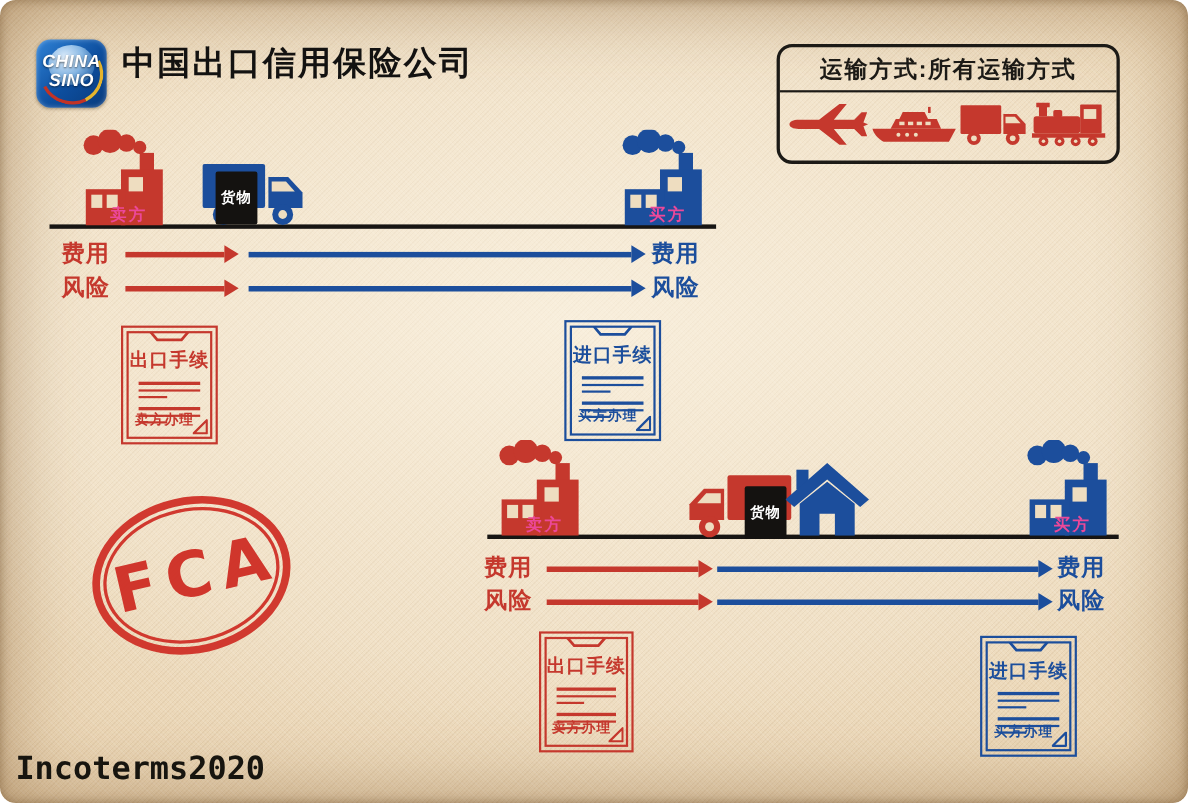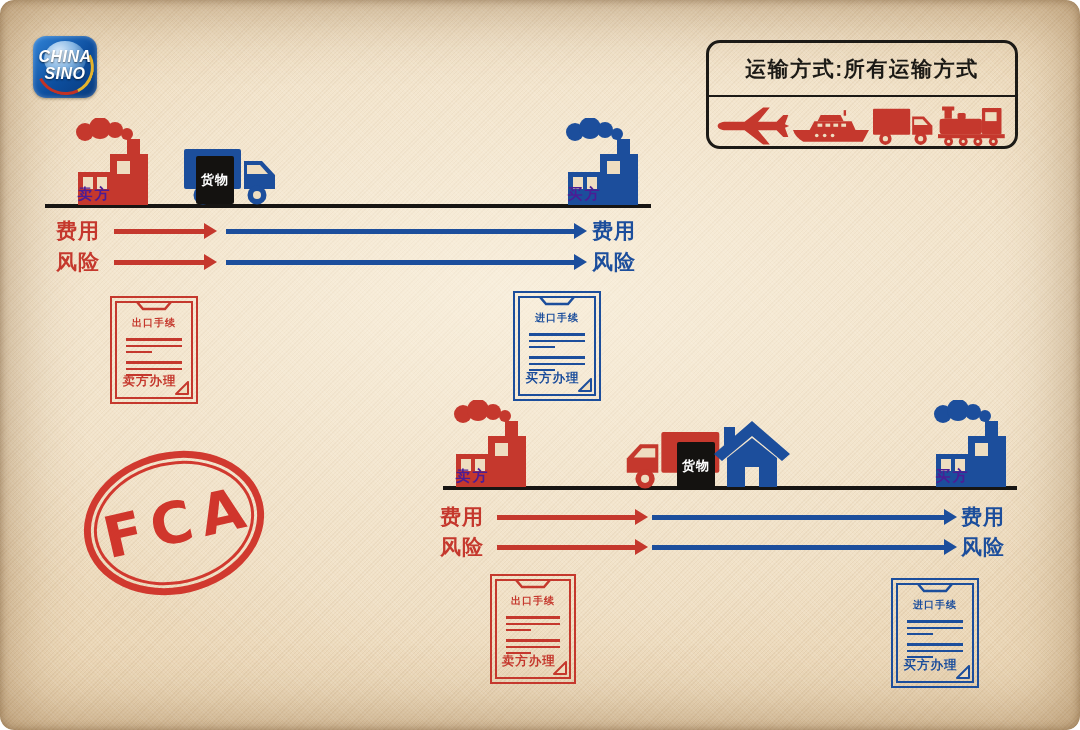--- a/index.html
+++ b/index.html
@@ -28,52 +28,52 @@
   .logo-line{position:absolute;left:0;width:100%;text-align:center;color:#fff;font-weight:bold;
     font-style:italic;font-size:16px;line-height:16px;letter-spacing:.5px;
     text-shadow:0 1px 2px rgba(0,0,0,.6);}
   .logo-line.l1{top:13px;} .logo-line.l2{top:30px;}
   .company{left:111px;top:41px;}
   .company-cn{font-size:30px;font-weight:bold;color:#131211;letter-spacing:2px;line-height:34px;}
   .company-en{font-size:11px;font-weight:bold;color:#1d1b18;letter-spacing:.3px;margin-top:4px;}
 
   
   .tbox{left:706px;top:40px;width:306px;height:103px;border:3px solid var(--ink);border-radius:14px;}
-  .tbox-title{height:52px;display:flex;align-items:center;justify-content:center;
+  .tbox-title{height:39px;display:flex;align-items:center;justify-content:center;
     font-size:21px;font-weight:bold;color:var(--ink);letter-spacing:1.5px;}
   .tbox-icons{border-top:2.5px solid var(--ink);height:58px;display:flex;align-items:center;
     justify-content:space-evenly;padding:0 4px;color:var(--red);}
   .tbox-icons svg{display:block;}
 
   
   .ground{height:4px;background:#171513;}
   .factory{color:var(--red);}
   .factory.blue{color:var(--blue);}
-  .factory-label{position:absolute;left:8%;bottom:5px;width:84%;text-align:left;
-    color:#4c1d95;font-size:15px;font-weight:bold;letter-spacing:2px;font-family:Liberation Mono, monospace;}
+  .factory-label{position:absolute;left:8%;bottom:5px;width:84%;text-align:center;
+    color:#ec4899;font-size:15px;font-weight:bold;letter-spacing:2px;font-family:Liberation Mono, monospace;}
   .truck{color:var(--blue);}
   .truck.red{color:var(--red);}
   .truck svg{display:block;}
   .mirror svg{transform:scaleX(-1);}
   .goods-tag{position:absolute;background:#141210;color:#fff;font-size:13px;font-weight:bold;
     letter-spacing:1px;padding:15px 5px;border-radius:2px;}
   .house{color:var(--blue);}
   .flow-label{font-size:21px;font-weight:bold;letter-spacing:1px;line-height:24px;}
   .flow-label.red{color:var(--red);} .flow-label.blue{color:var(--blue);}
   .arrow{height:5px;background:currentColor;}
   .arrow.red{color:var(--red);} .arrow.blue{color:var(--blue);}
   .arrow::after{content:'';position:absolute;left:100%;top:-6px;width:0;height:0;
     border-left:13px solid currentColor;border-top:8px solid transparent;border-bottom:8px solid transparent;}
 
   
   .doc{color:var(--red);border:2px solid currentColor;}
   .doc.blue{color:var(--blue);}
   .doc-inner{position:absolute;inset:3px;border:2px solid currentColor;}
   .doc-tab{position:absolute;top:-1px;left:50%;transform:translateX(-50%);}
-  .doc-title{margin-top:13px;text-align:center;font-size:10px;font-weight:bold;letter-spacing:1px;}
+  .doc-title{margin-top:13px;text-align:center;font-size:17px;font-weight:bold;letter-spacing:1px;}
   .doc-lines{margin:8px 9px 0 9px;}
   .doc-lines .l{background:currentColor;}
   .doc-lines .l1{height:3px;width:100%;}
   .doc-lines .l2{height:2px;width:100%;margin-top:4px;}
   .doc-lines .l3{height:2px;width:46%;margin-top:4px;}
   .doc-handler{position:absolute;bottom:7px;left:0;width:88%;text-align:center;
     font-size:12.5px;font-weight:bold;letter-spacing:1px;}
   .doc-fold{position:absolute;right:2px;bottom:2px;}
 
   
@@ -93,20 +93,21 @@
 <div class="page">
   <div class="canvas"></div>
 
   <div class="abs logo">
     <div class="logo-globe"></div>
     <div class="logo-swoosh"></div>
     <div class="logo-line l1">CHINA</div>
     <div class="logo-line l2">SINO</div>
   </div>
   <div class="abs company">
+    <div class="company-cn">中国出口信用保险公司</div>
   </div>
 
   <div class="abs tbox">
     <div class="tbox-title">运输方式:所有运输方式</div>
     <div class="tbox-icons">
       <span>
         <svg width="74" height="46" viewBox="0 0 88 52" fill="currentColor">
           <path d="M2 26 c0 -3 4 -5 10 -5 L34 21 L56 4 L64 4 L50 21 L72 21 L80 13 L86 13 L82 24 L87 26 L82 28 L86 39 L80 39 L72 31 L50 31 L64 48 L56 48 L34 31 L12 31 c-6 0 -10 -2 -10 -5 Z"></path>
         </svg>
       </span>
@@ -369,13 +370,14 @@
           <div class="l l2"></div>
           <div class="l l3"></div>
         </div>
       <div class="doc-handler">买方办理</div>
       <svg class="doc-fold" width="14" height="14">
         <path d="M1 13 L13 1 L13 13 Z" fill="#eeddc0" stroke="currentColor" stroke-width="2" stroke-linejoin="round"></path>
       </svg>
     </div>
   </div>
 
+  <div class="abs footer-text">Incoterms2020</div>
 </div>
 
 </body></html>

